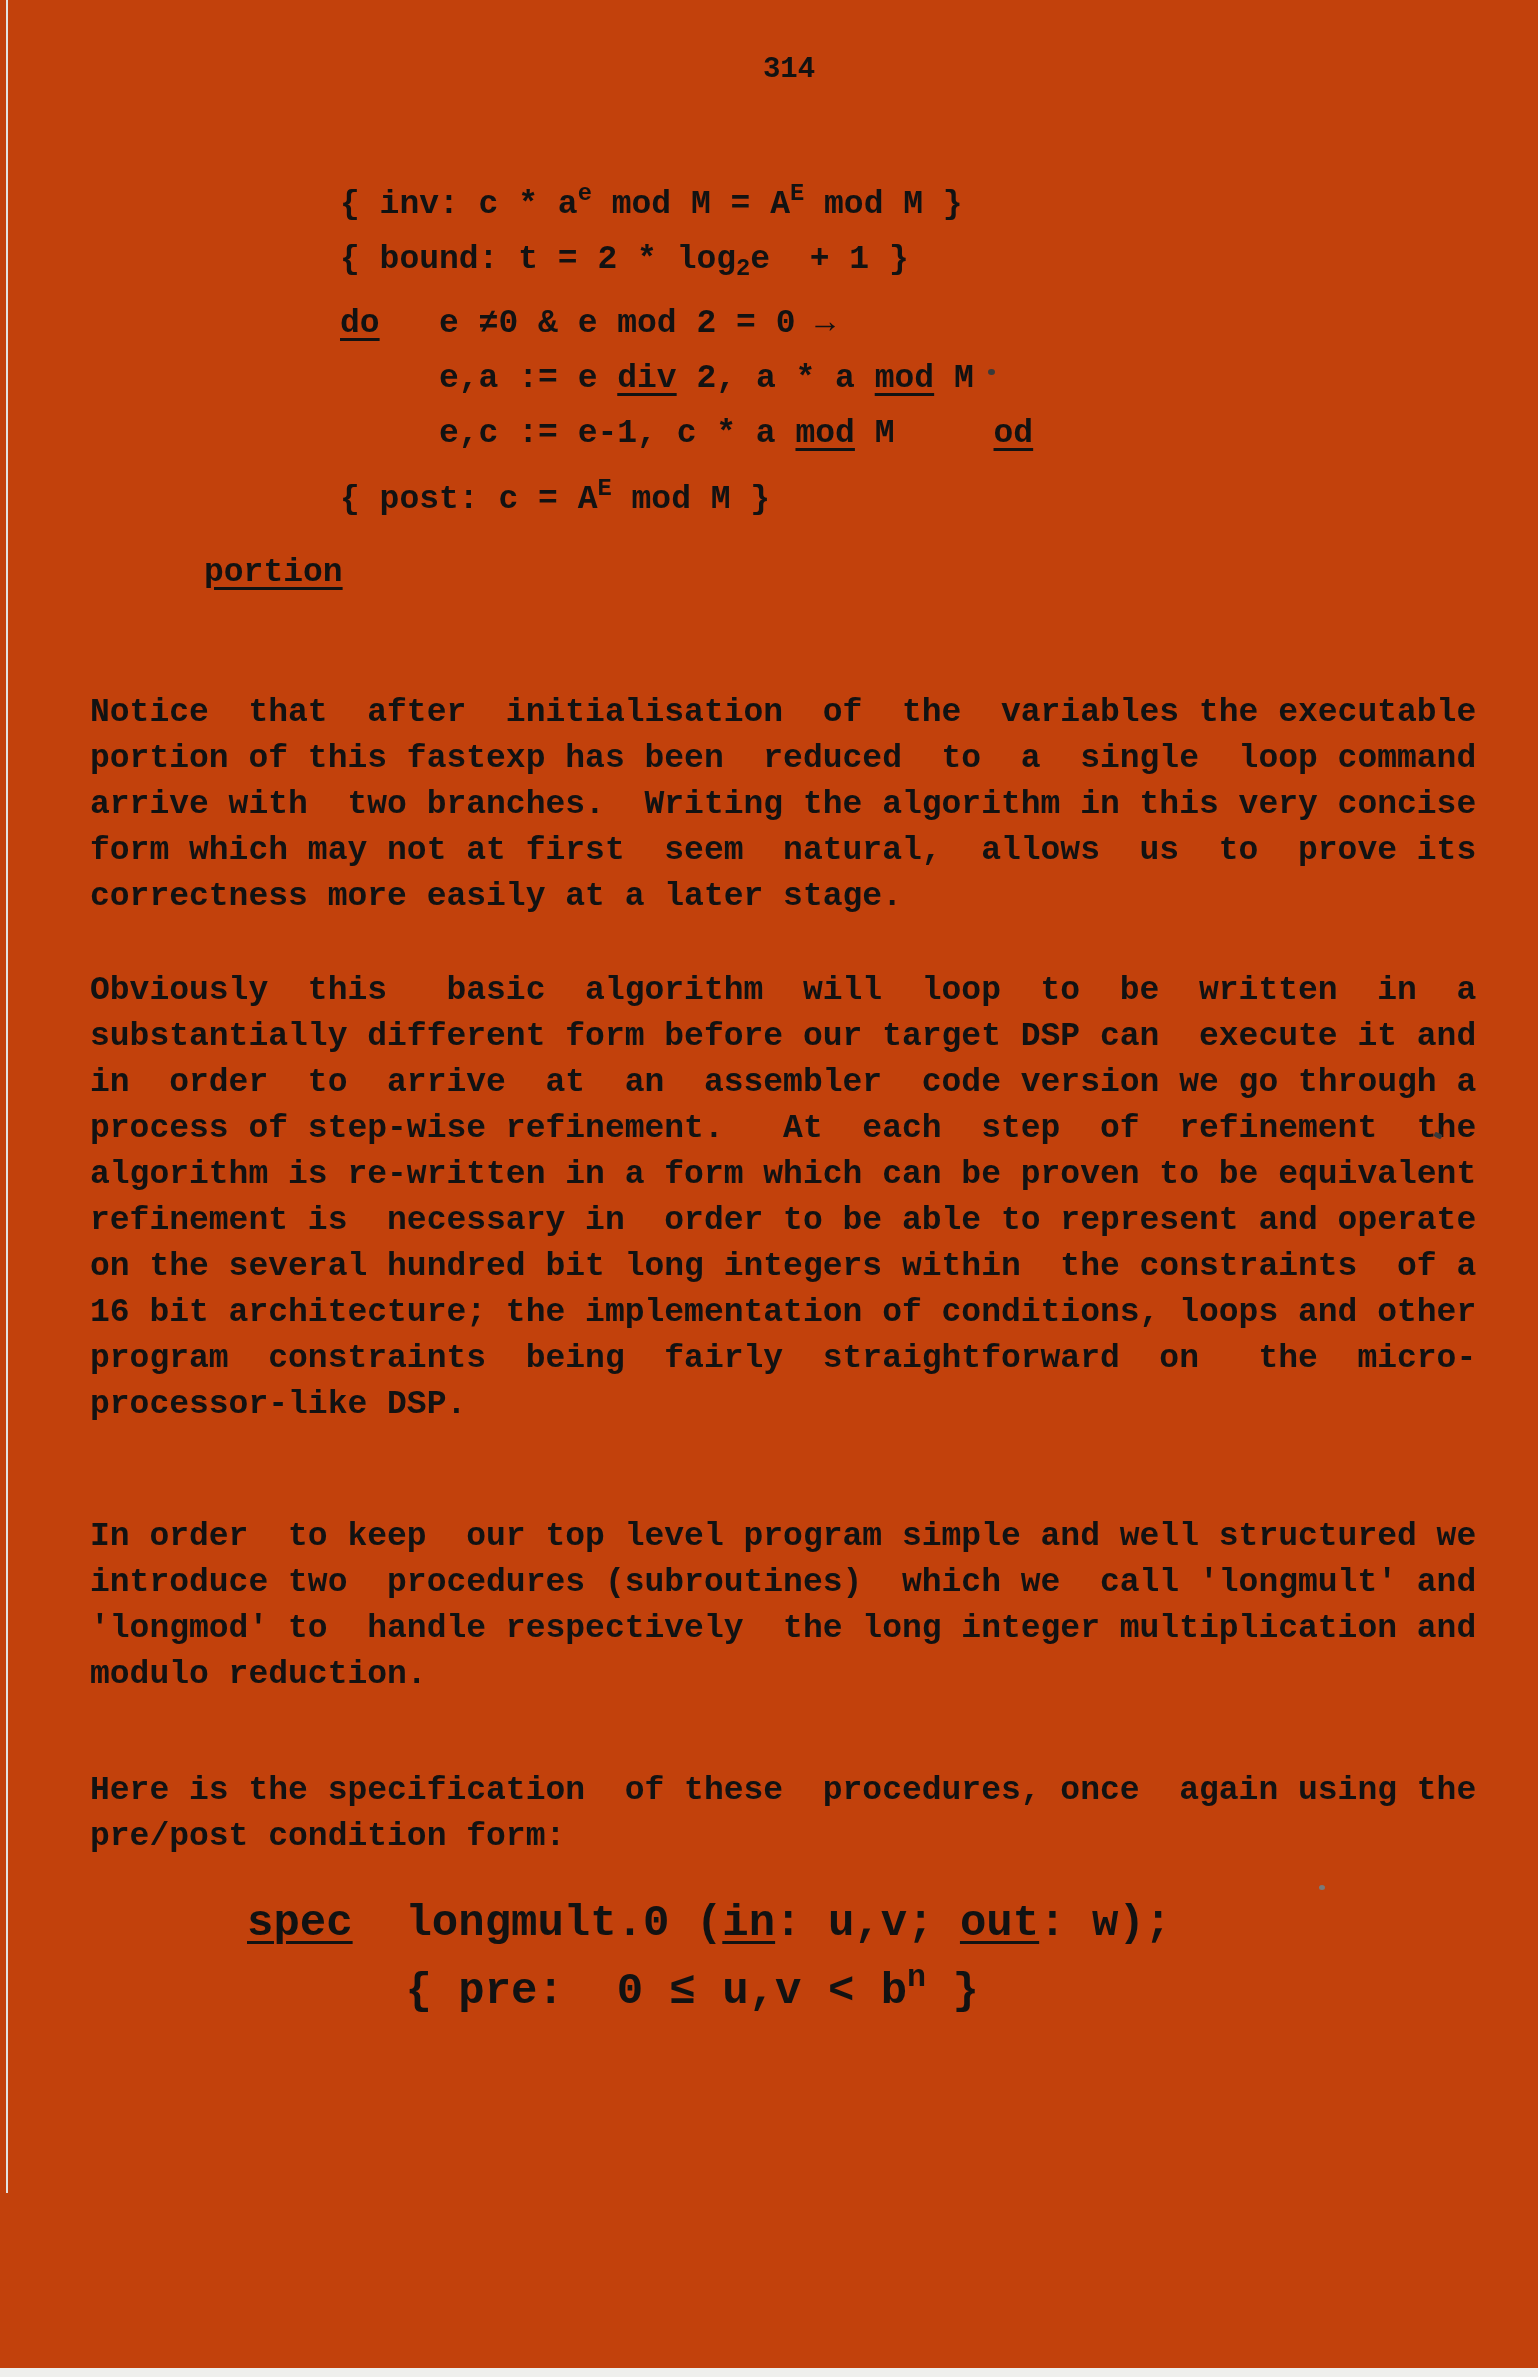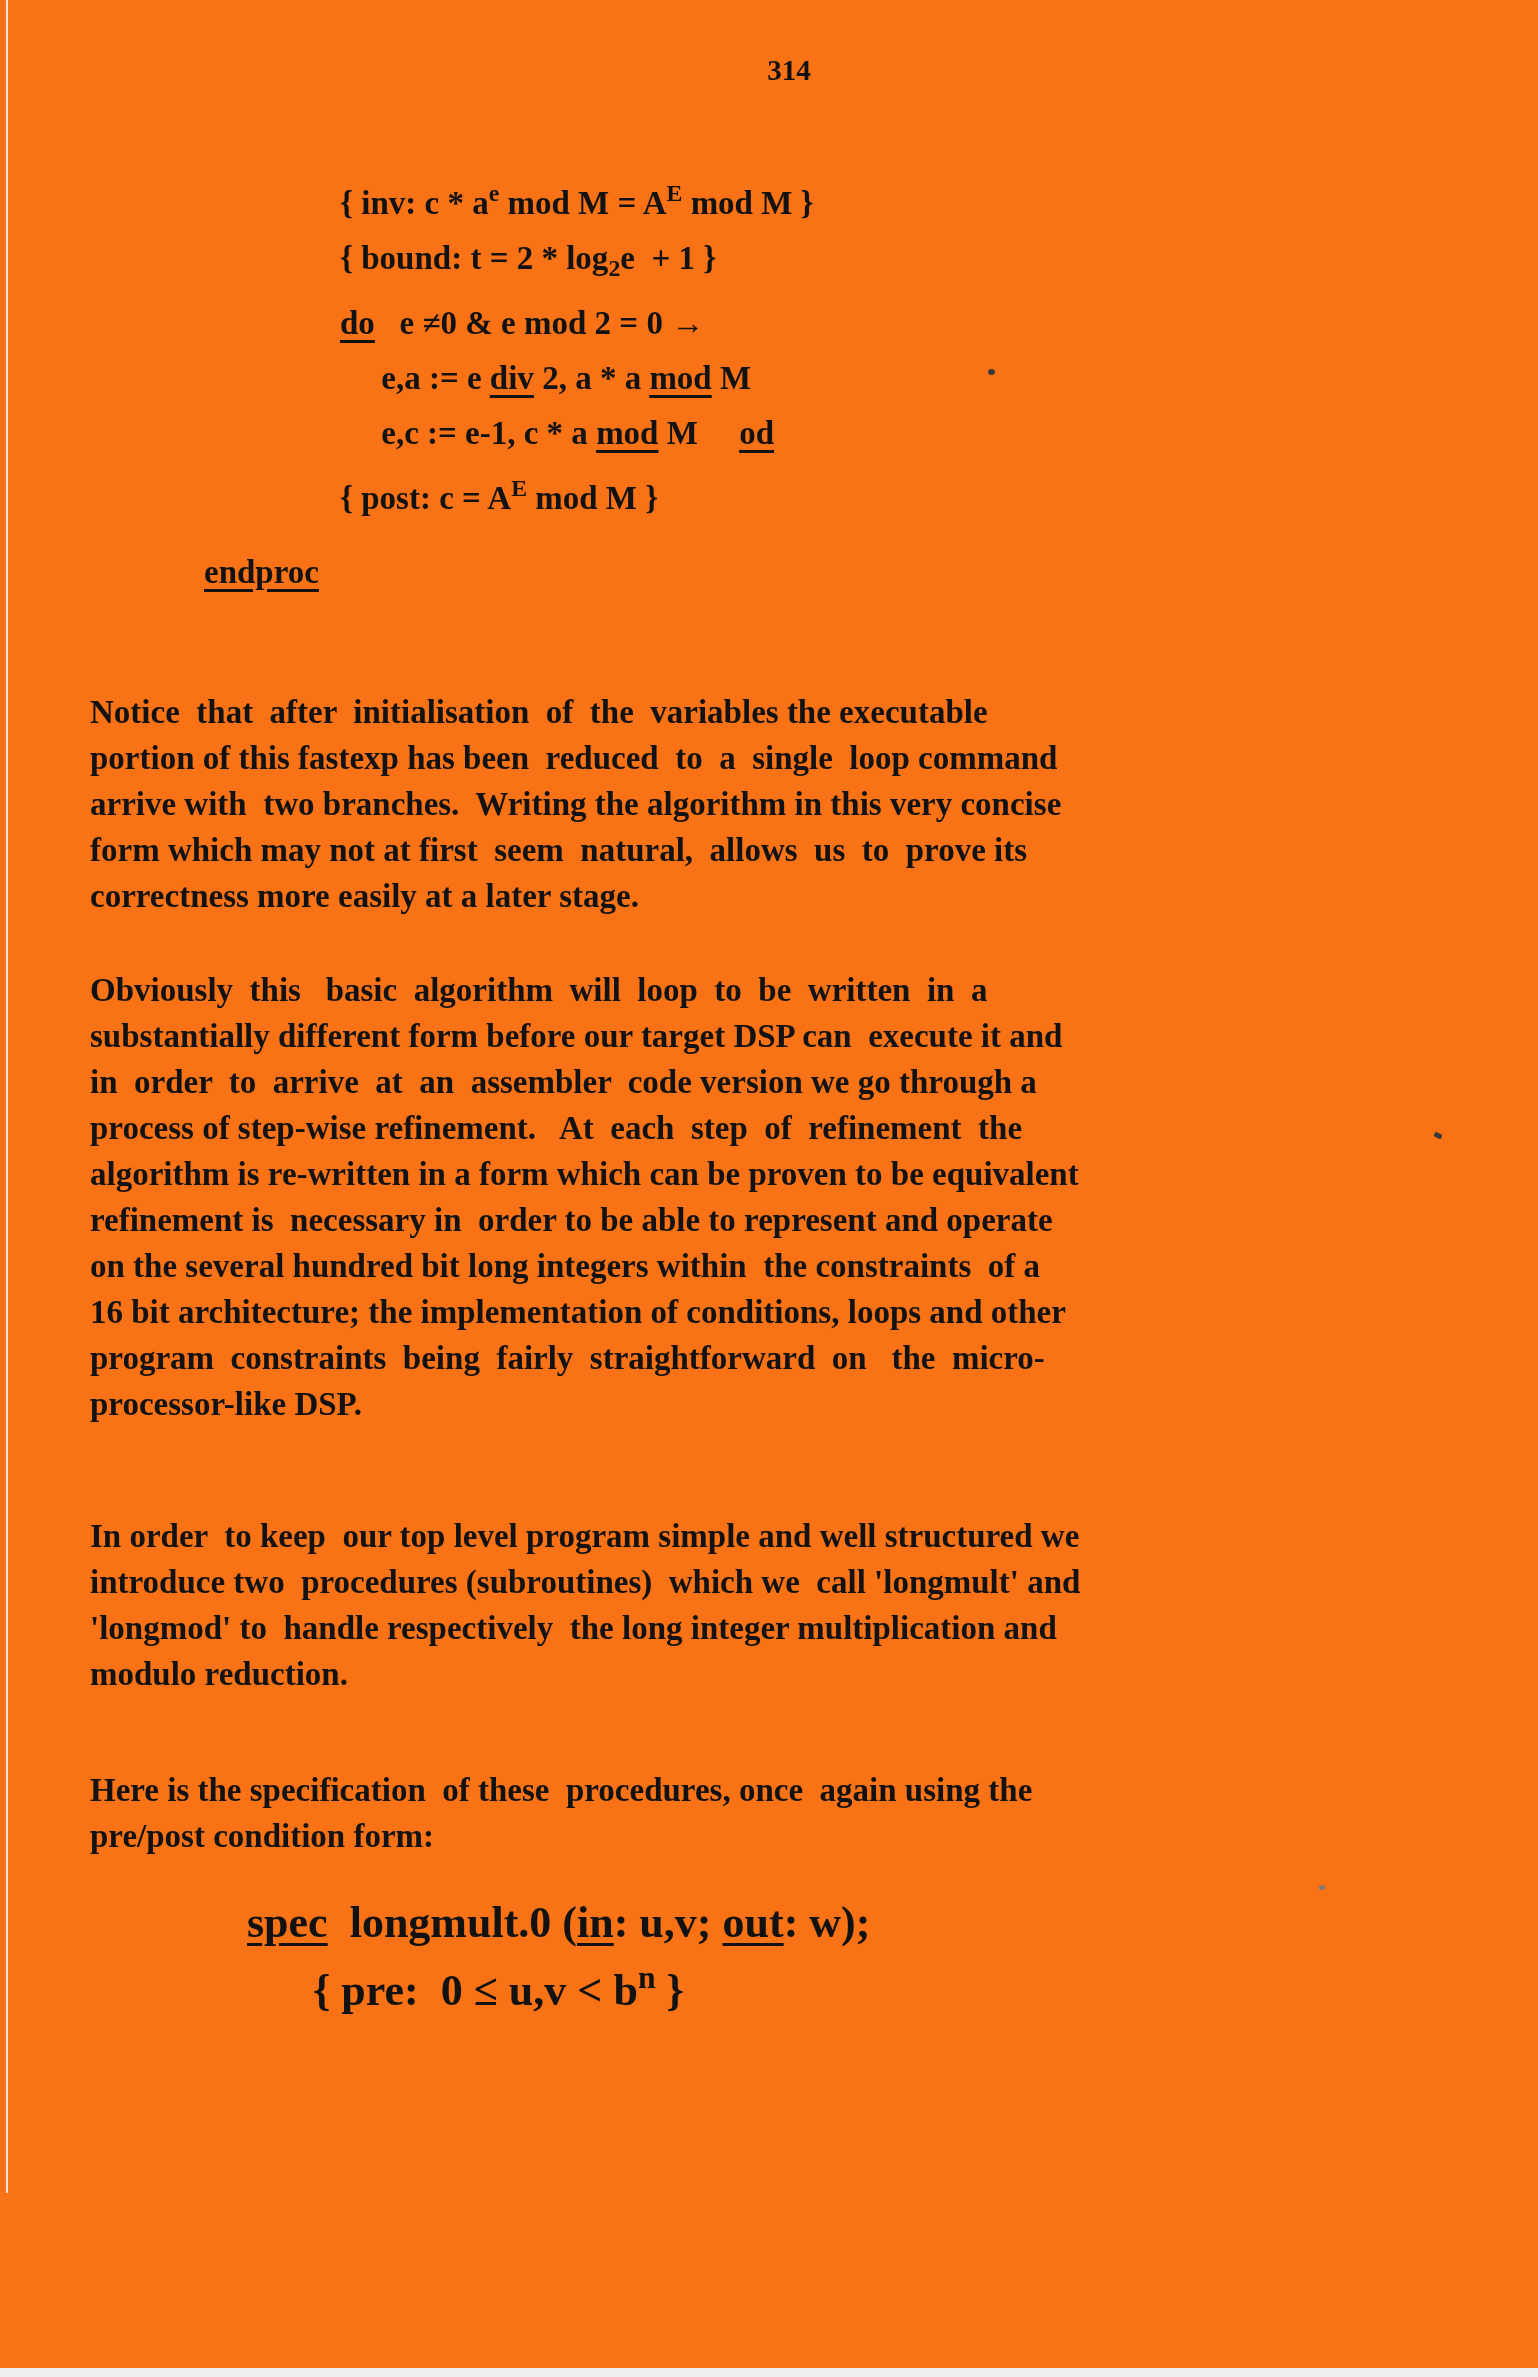--- a/index.html
+++ b/index.html
@@ -1,24 +1,24 @@
 <!DOCTYPE html>
 <html style="font-size:13.7px"><head>
 <meta charset="utf-8">
 <style>
   html,body{margin:0;padding:0;background:#9a9a9a;}
   .page{
     position:relative;
     width:1539px;height:2377px;
     margin:0 auto;
-    background:#f97316;
+    background:#c2410c;
     overflow:hidden;
     box-sizing:border-box;
     padding:53px 51px 0 90px;
-    font-family:Liberation Serif, serif;
+    font-family:Liberation Mono, monospace;
     font-weight:700;
     color:#121212;
   }
   .edge-left{position:absolute;left:6px;top:0;width:1.7px;height:2193px;background:#e3e3e1;}
   .edge-bottom{position:absolute;left:0;bottom:0;width:100%;height:8.6px;background:#efefed;}
   .page-number{text-align:center;font-size:29px;line-height:34px;}
   .tline{white-space:pre;}
   .code{margin-top:79px;margin-left:250px;font-size:33px;line-height:55px;}
   .endproc{margin-top:22px;margin-left:114px;font-size:33px;line-height:48px;}
   .para{font-size:33px;line-height:46px;}
@@ -53,21 +53,21 @@
   <div class="code code-block">
       <div class="tline"><span>{ inv: c * a</span><span class="sup">e</span><span> mod M = A</span><span class="sup">E</span><span> mod M }</span></div>
       <div class="tline"><span>{ bound: t = 2 * log</span><span class="sub">2</span><span>e  + 1 }</span></div>
       <div class="tline"><span class="u">do</span><span>   e ≠0 &amp; e mod 2 = 0 →</span></div>
       <div class="tline"><span>     e,a := e </span><span class="u">div</span><span> 2, a * a </span><span class="u">mod</span><span> M</span></div>
       <div class="tline"><span>     e,c := e-1, c * a </span><span class="u">mod</span><span> M     </span><span class="u">od</span></div>
       <div class="tline"><span>{ post: c = A</span><span class="sup">E</span><span> mod M }</span></div>
     </div>
 
   <div class="endproc">
-      <div class="tline"><span class="u">endproc</span></div>
+      <div class="tline"><span class="u">portion</span></div>
     </div>
 
   <div class="para p1">
       <div class="tline">Notice  that  after  initialisation  of  the  variables the executable</div>
       <div class="tline">portion of this fastexp has been  reduced  to  a  single  loop command</div>
       <div class="tline">arrive with  two branches.  Writing the algorithm in this very concise</div>
       <div class="tline">form which may not at first  seem  natural,  allows  us  to  prove its</div>
       <div class="tline">correctness more easily at a later stage.</div>
     </div>
 

